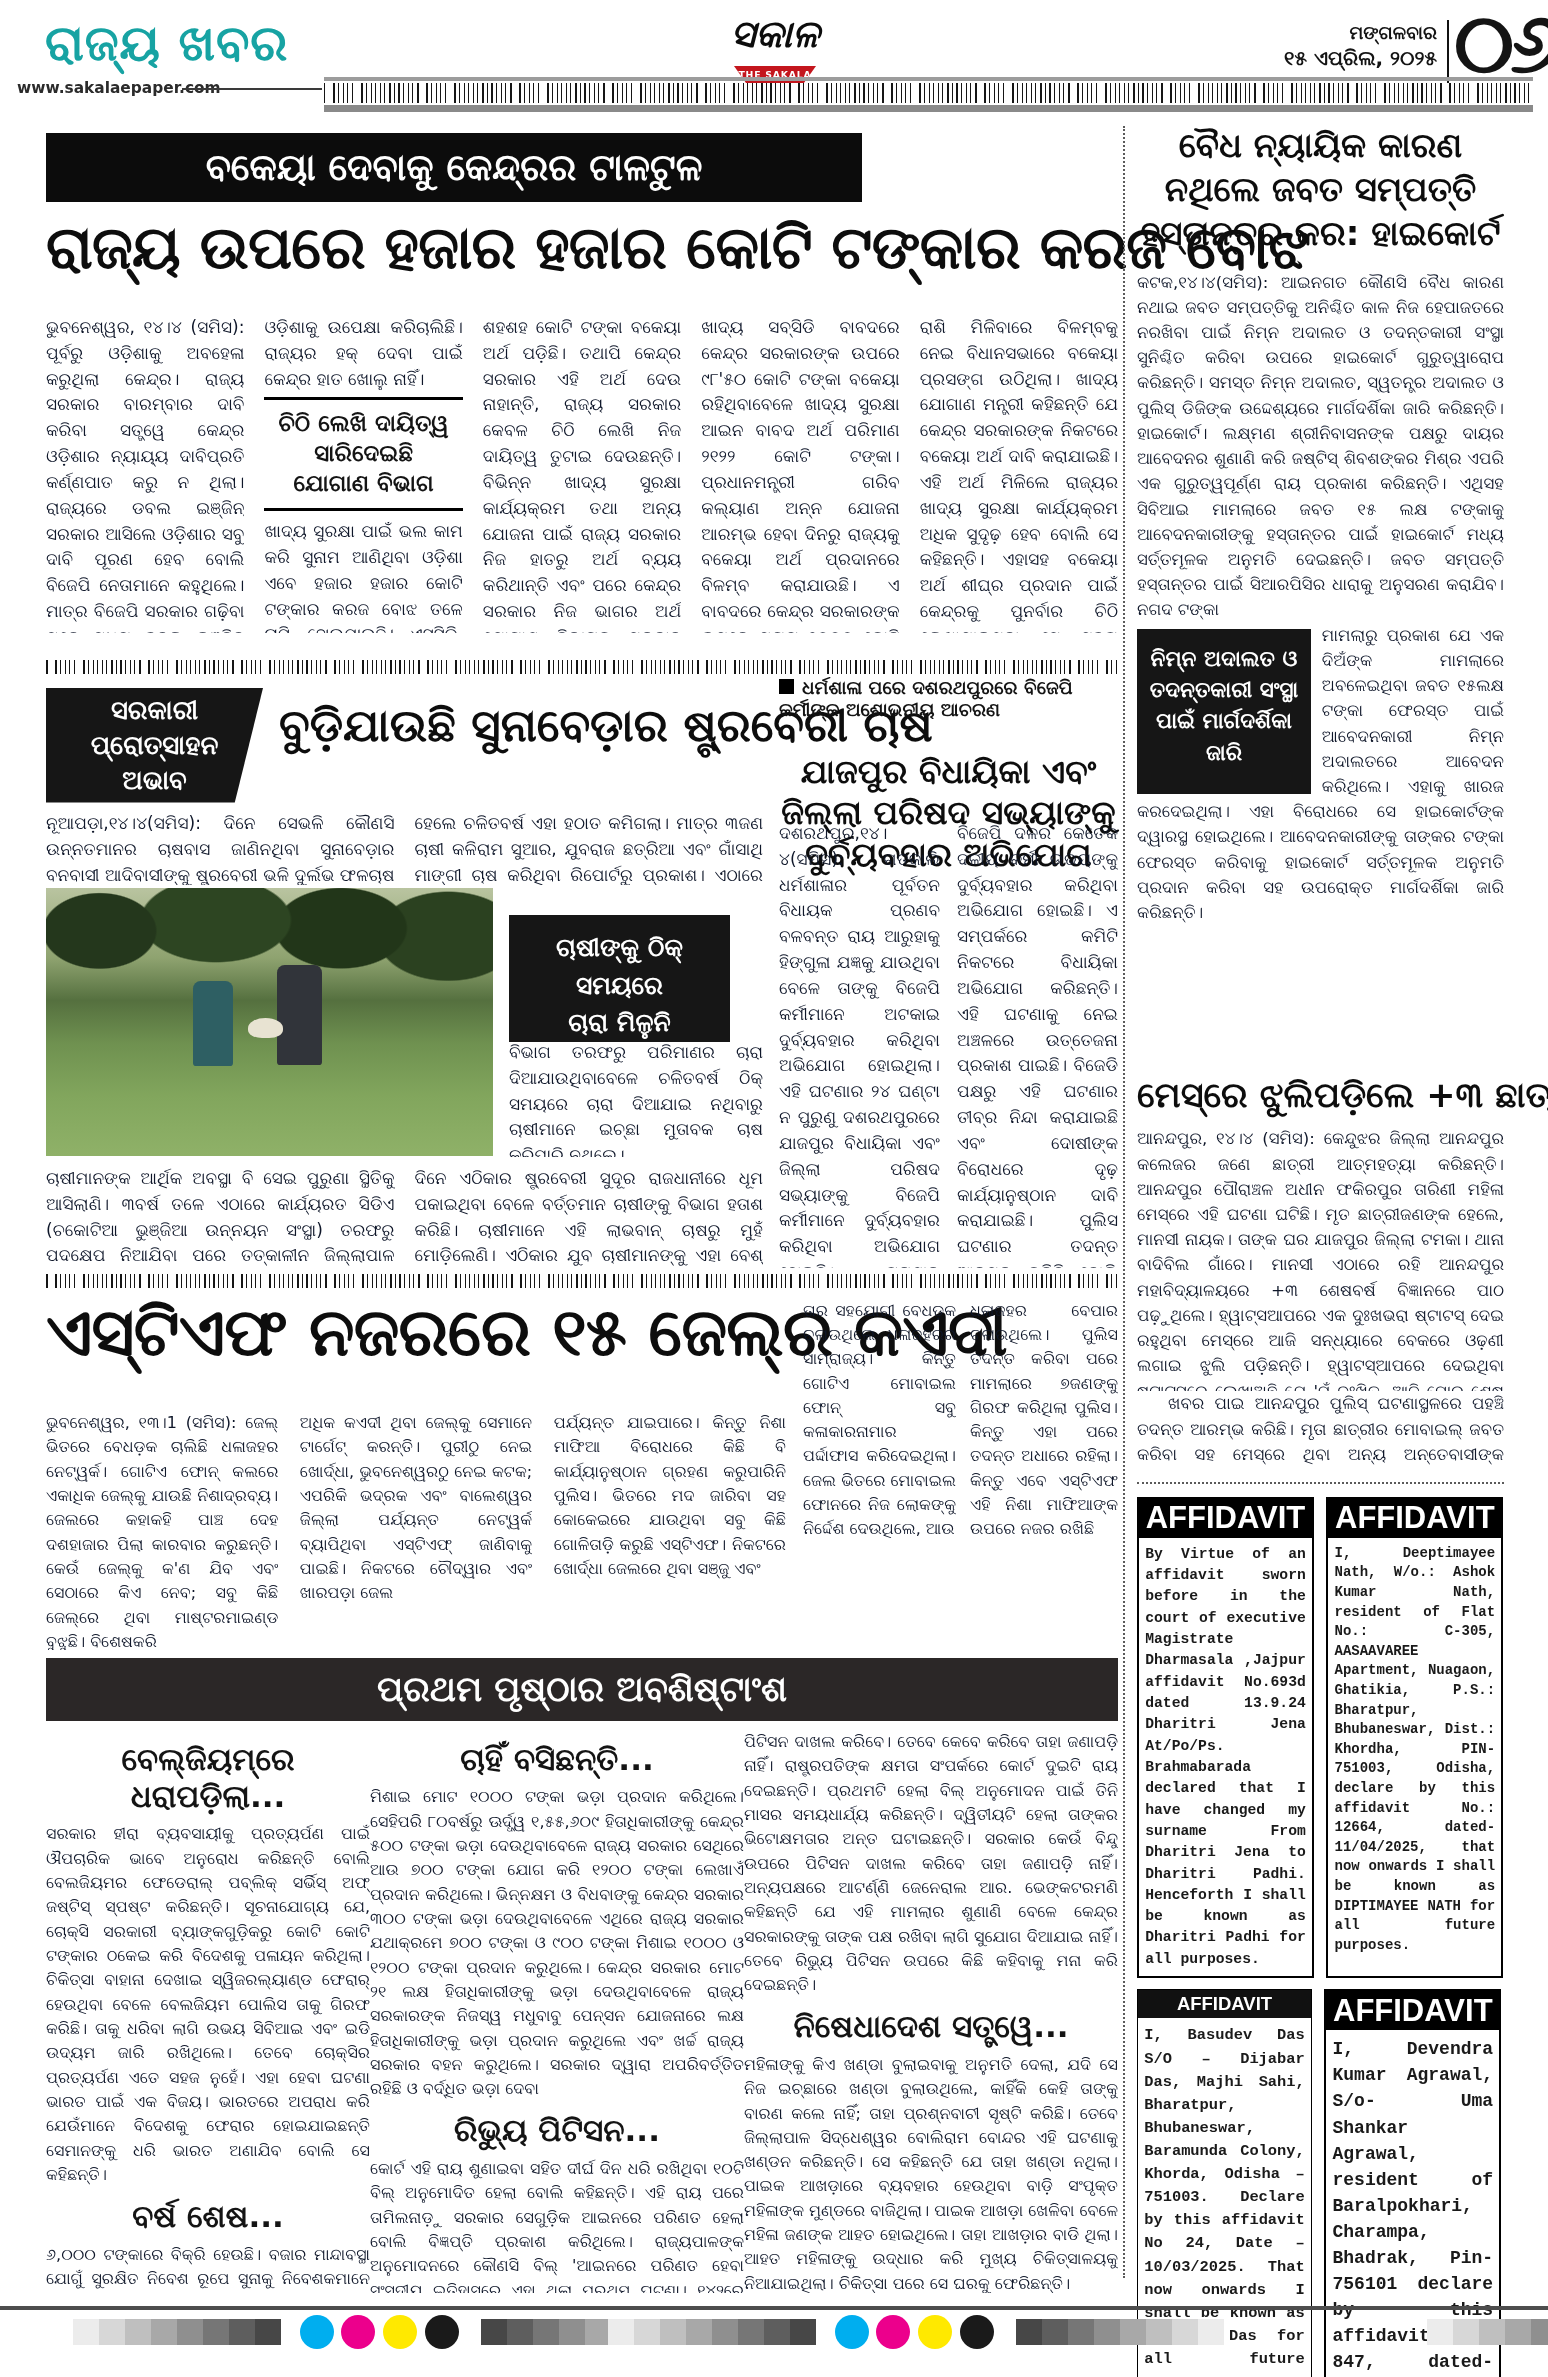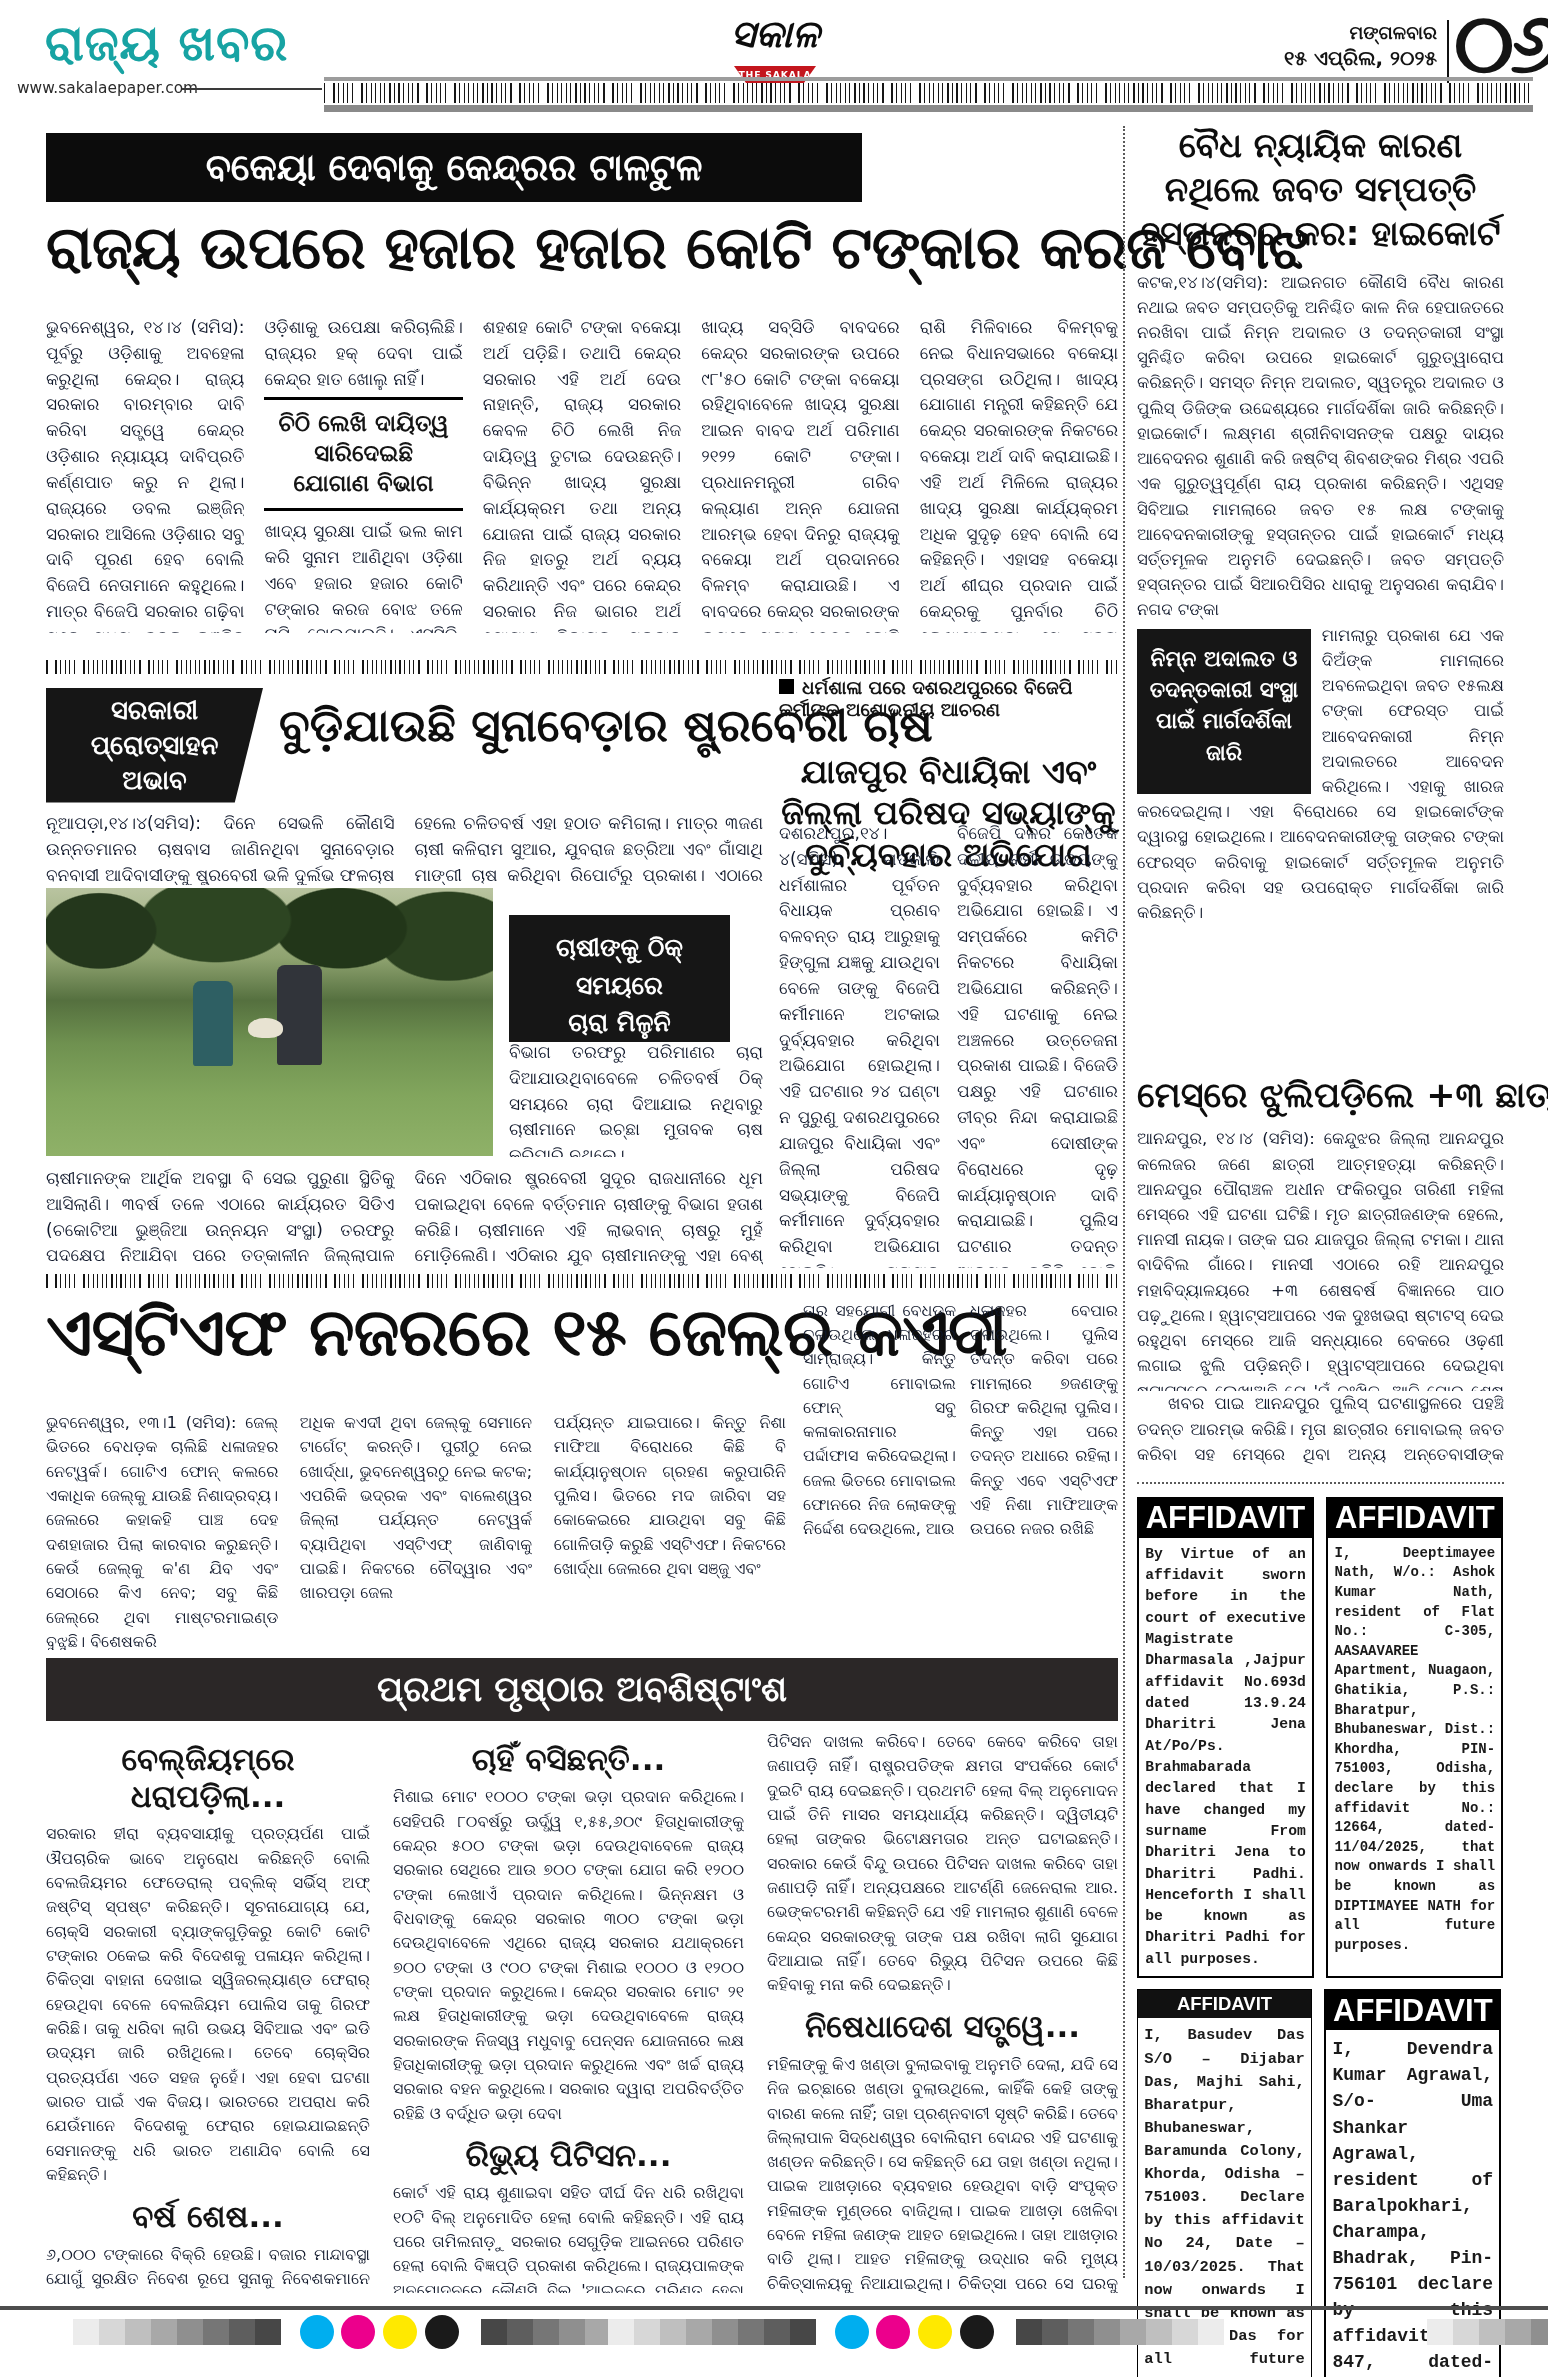--- a/index.html
+++ b/index.html
@@ -1,21 +1,21 @@
 <!DOCTYPE html>
 <html style="font-size:12.3px"><head>
 <meta charset="utf-8">
 <style>
   html,body{margin:0;padding:0;background:#e9e9e9;}
   .page{position:relative;width:1548px;height:2377px;background:#ffffff;overflow:hidden;
         font-family:"DejaVu Sans",sans-serif;color:#141414;}
   .abs{position:absolute;}
   
   .masthead{left:45px;top:15.4px;font-size:49px;font-weight:700;color:#17a3a3;letter-spacing:0.8px;}
-  .website{left:17px;top:79px;font-size:15.4px;color:#2b2b2b;font-weight:400;}
+  .website{left:17px;top:79px;font-size:15.4px;color:#2b2b2b;font-weight:700;}
   .web-dash{left:182px;top:88px;width:140px;height:0;border-top:2.3px solid #3a3a3a;}
   .logo-main{left:717px;top:12.3px;width:116px;text-align:center;font-size:38px;font-weight:700;color:#0c0c0c;font-style:italic;}
   .logo-sub{left:734px;top:66px;width:82px;height:18.5px;background:#c4161d;color:#fff;font-size:9.3px;font-weight:700;
             text-align:center;line-height:18.5px;clip-path:polygon(0 0,100% 0,84% 100%,16% 100%);letter-spacing:0.8px;}
   .hdr-day{left:1249px;top:21.6px;width:188px;text-align:right;font-size:18.5px;font-weight:700;}
   .hdr-date{left:1249px;top:46px;width:188px;text-align:right;font-size:20px;font-weight:700;}
   .hdr-vline{left:1447px;top:20px;width:2.3px;height:65px;background:#111;}
   .hdr-pagenum{left:1454px;top:-4.6px;font-size:83px;font-weight:700;letter-spacing:-3.9px;}
   .graybar-thin{height:3.9px;background:#9c9c9c;}
   .graybar-thick{height:7px;background:#8a8a8a;}
@@ -173,21 +173,21 @@
       <div class="col bodytext" style="font-size:16px;">ଅଧିକ କଏଦୀ ଥିବା ଜେଲ୍‌କୁ ସେମାନେ ଟାର୍ଗେଟ୍ କରନ୍ତି। ପୁରୀଠୁ ନେଇ ଖୋର୍ଦ୍ଧା, ଭୁବନେଶ୍ୱରଠୁ ନେଇ କଟକ; ଏପରିକି ଭଦ୍ରକ ଏବଂ ବାଲେଶ୍ୱର ଜିଲ୍ଲା ପର୍ଯ୍ୟନ୍ତ ନେଟ୍‌ୱର୍କ ବ୍ୟାପିଥିବା ଏସ୍‌ଟିଏଫ୍ ଜାଣିବାକୁ ପାଇଛି। ନିକଟରେ ଚୌଦ୍ୱାର ଏବଂ ଖାରପଡ଼ା ଜେଲ</div>
       <div class="col bodytext" style="font-size:16px;">ପର୍ଯ୍ୟନ୍ତ ଯାଇପାରେ। କିନ୍ତୁ ନିଶା ମାଫିଆ ବିରୋଧରେ କିଛି ବି କାର୍ଯ୍ୟାନୁଷ୍ଠାନ ଗ୍ରହଣ କରୁପାରିନି ପୁଲିସ। ଭିତରେ ମଦ ଜାରିବା ସହ କୋକେଇରେ ଯାଉଥିବା ସବୁ କିଛି ଗୋଳିତାଡ଼ି କରୁଛି ଏସ୍‌ଟିଏଫ। ନିକଟରେ ଖୋର୍ଦ୍ଧା ଜେଲରେ ଥିବା ସଞ୍ଜୁ ଏବଂ</div>
     </div>
     <div class="abs bodytext" style="left:757px;top:4.6px;width:153px;height:352px;font-size:16px;overflow:hidden;">ତାର ସହଯୋଗୀ ବେଧଡ଼କ ଚଳାଉଥିଲେ ଧଳାଜହରର ସାମ୍ରାଜ୍ୟ। କିନ୍ତୁ ଗୋଟିଏ ମୋବାଇଲ ଫୋନ୍ ସବୁ କଳାକାରନାମାର ପର୍ଦ୍ଦାଫାସ କରିଦେଇଥିଲା। ଜେଲ ଭିତରେ ମୋବାଇଲ ଫୋନରେ ନିଜ ଲୋକଙ୍କୁ ନିର୍ଦ୍ଦେଶ ଦେଉଥିଲେ, ଆଉ</div>
     <div class="abs bodytext" style="left:924px;top:4.6px;width:148px;height:352px;font-size:16px;overflow:hidden;">ଧଳାଜହର ବେପାର ଚଳାଉଥିଲେ। ପୁଲିସ ତଦନ୍ତ କରିବା ପରେ ମାମଲାରେ ୭ଜଣଙ୍କୁ ଗିରଫ କରିଥିଲା ପୁଲିସ। କିନ୍ତୁ ଏହା ପରେ ତଦନ୍ତ ଅଧାରେ ରହିଲା। କିନ୍ତୁ ଏବେ ଏସ୍‌ଟିଏଫ ଏହି ନିଶା ମାଫିଆଙ୍କ ଉପରେ ନଜର ରଖିଛି</div>
   </div>
 
   <div class="abs" style="left:46px;top:1658px;width:1072px;height:63px;background:#2b2727;color:#fff;
        font-size:35px;font-weight:700;text-align:center;line-height:63px;">ପ୍ରଥମ ପୃଷ୍ଠାର ଅବଶିଷ୍ଟାଂଶ</div>
 
-  <div class="abs cols" style="left:46px;top:1730px;width:1072px;height:563px;gap:23px;">
+  <div class="abs cols" style="left:46px;top:1730px;width:1072px;height:563px;">
     <div class="col" style="flex:0 0 324px;">
       <div class="sec-title">ବେଲ୍‌ଜିୟମ୍‌ରେ ଧରାପଡ଼ିଲା...</div>
       <div class="bodytext" style="font-size:16px;">ସରକାର ହୀରା ବ୍ୟବସାୟୀକୁ ପ୍ରତ୍ୟର୍ପଣ ପାଇଁ ଔପଚାରିକ ଭାବେ ଅନୁରୋଧ କରିଛନ୍ତି ବୋଲି ବେଲଜିୟମର ଫେଡେରାଲ୍ ପବ୍ଲିକ୍ ସର୍ଭିସ୍ ଅଫ୍ ଜଷ୍ଟିସ୍ ସ୍ପଷ୍ଟ କରିଛନ୍ତି। ସୂଚନାଯୋଗ୍ୟ ଯେ, ଚୋକ୍ସି ସରକାରୀ ବ୍ୟାଙ୍କଗୁଡ଼ିକରୁ କୋଟି କୋଟି ଟଙ୍କାର ଠକେଇ କରି ବିଦେଶକୁ ପଳାୟନ କରିଥିଲା। ଚିକିତ୍ସା ବାହାନା ଦେଖାଇ ସ୍ୱିଜରଲ୍ୟାଣ୍ଡ ଫେରାର୍ ହେଉଥିବା ବେଳେ ବେଲଜିୟମ ପୋଲିସ ତାକୁ ଗିରଫ କରିଛି। ତାକୁ ଧରିବା ଲାଗି ଉଭୟ ସିବିଆଇ ଏବଂ ଇଡି ଉଦ୍ୟମ ଜାରି ରଖିଥିଲେ। ତେବେ ଚୋକ୍ସିର ପ୍ରତ୍ୟର୍ପଣ ଏତେ ସହଜ ନୁହେଁ। ଏହା ହେବା ଘଟଣା ଭାରତ ପାଇଁ ଏକ ବିଜୟ। ଭାରତରେ ଅପରାଧ କରି ଯେଉଁମାନେ ବିଦେଶକୁ ଫେରାର ହୋଇଯାଇଛନ୍ତି ସେମାନଙ୍କୁ ଧରି ଭାରତ ଅଣାଯିବ ବୋଲି ସେ କହିଛନ୍ତି।</div>
       <div class="sec-title">ବର୍ଷ ଶେଷ...</div>
       <div class="bodytext" style="font-size:16px;">୬,୦୦୦ ଟଙ୍କାରେ ବିକ୍ରି ହେଉଛି। ବଜାର ମାନ୍ଦାବସ୍ଥା ଯୋଗୁଁ ସୁରକ୍ଷିତ ନିବେଶ ରୂପେ ସୁନାକୁ ନିବେଶକମାନେ ଅଧିକ କ୍ରୟ କରୁଛନ୍ତି। ଯେଉଁଥିପାଇଁ ଗୋଲ୍ଡମ୍ୟାନ୍ ସାକ୍ସ ପୂର୍ବରୁ ସୁନାର ସର୍ବାଧିକ ମୂଲ୍ୟ ଆଉନ୍ସ ପିଛା ୩୩୦୦ ଡଲାରକୁ ବୃଦ୍ଧି ପାଇବ ବୋଲି ଆକଳନ କରିଥିଲା, ମାତ୍ର ଏବେ ଆଉନ୍ସ ପିଛା ମୂଲ୍ୟ ୩୭୦୦ ଡଲାର ହେବ ବୋଲି ପୂର୍ବାନୁମାନ କରିଛି। ସମ୍ପ୍ରତି ଆନ୍ତର୍ଜାତୀୟ ବଜାରରେ ସୁନାର ଆଉନ୍ସ ୩୨୪୫ ଡଲାର ଅତିକ୍ରମ କରି ସାରିଛି। ଅପରପକ୍ଷେ ଡଲାର ତୁଳନାରେ ଭାରତୀୟ ମୁଦ୍ରା 'ଟଙ୍କା' ଦୁର୍ବଳ ହେବା ଯୋଗୁଁ ସୁନା ମୂଲ୍ୟ ବୃଦ୍ଧି ପାଉଥିବା କୁହାଯାଉଛି। ଚଳିତ ବର୍ଷ ବର୍ଷ ଟଙ୍କାର ମୂଲ୍ୟ ପ୍ରାୟ ୪% ହ୍ରାସ ପାଇଛି, ଯାହା ସୁନା ମୂଲ୍ୟ ଉପରେ ଚାପ ସୃଷ୍ଟି କରିଛି। ଏହାଛଡ଼ା ବିବାହ ଋତୁ ପାଖେଇ ଆସୁଥିବାରୁ ଭାରତରେ ସୁନା ଅଳଙ୍କାରର ଚାହିଦା ବୃଦ୍ଧିପାଇଛି ବୋଲି ମଧ୍ୟ କୁହାଯାଉଛି।</div>
     </div>
     <div class="col">
       <div class="sec-title">ଚାହିଁ ବସିଛନ୍ତି...</div>
       <div class="bodytext" style="font-size:16px;">ମିଶାଇ ମୋଟ ୧୦୦୦ ଟଙ୍କା ଭଡ଼ା ପ୍ରଦାନ କରିଥିଲେ। ସେହିପରି ୮୦ବର୍ଷରୁ ଊର୍ଦ୍ଧ୍ୱ ୧,୫୫,୬୦୯ ହିତାଧିକାରୀଙ୍କୁ କେନ୍ଦ୍ର ୫୦୦ ଟଙ୍କା ଭଡ଼ା ଦେଉଥିବାବେଳେ ରାଜ୍ୟ ସରକାର ସେଥିରେ ଆଉ ୭୦୦ ଟଙ୍କା ଯୋଗ କରି ୧୨୦୦ ଟଙ୍କା ଲେଖାଏଁ ପ୍ରଦାନ କରିଥିଲେ। ଭିନ୍ନକ୍ଷମ ଓ ବିଧବାଙ୍କୁ କେନ୍ଦ୍ର ସରକାର ୩୦୦ ଟଙ୍କା ଭଡ଼ା ଦେଉଥିବାବେଳେ ଏଥିରେ ରାଜ୍ୟ ସରକାର ଯଥାକ୍ରମେ ୭୦୦ ଟଙ୍କା ଓ ୯୦୦ ଟଙ୍କା ମିଶାଇ ୧୦୦୦ ଓ ୧୨୦୦ ଟଙ୍କା ପ୍ରଦାନ କରୁଥିଲେ। କେନ୍ଦ୍ର ସରକାର ମୋଟ ୨୧ ଲକ୍ଷ ହିତାଧିକାରୀଙ୍କୁ ଭଡ଼ା ଦେଉଥିବାବେଳେ ରାଜ୍ୟ ସରକାରଙ୍କ ନିଜସ୍ୱ ମଧୁବାବୁ ପେନ୍ସନ ଯୋଜନାରେ ଲକ୍ଷ ହିତାଧିକାରୀଙ୍କୁ ଭଡ଼ା ପ୍ରଦାନ କରୁଥିଲେ ଏବଂ ଖର୍ଚ୍ଚ ରାଜ୍ୟ ସରକାର ବହନ କରୁଥିଲେ। ସରକାର ଦ୍ୱାରା ଅପରିବର୍ତ୍ତିତ ରହିଛି ଓ ବର୍ଦ୍ଧିତ ଭଡ଼ା ଦେବା</div>
       <div class="sec-title">ରିଭ୍ୟୁ ପିଟିସନ...</div>

